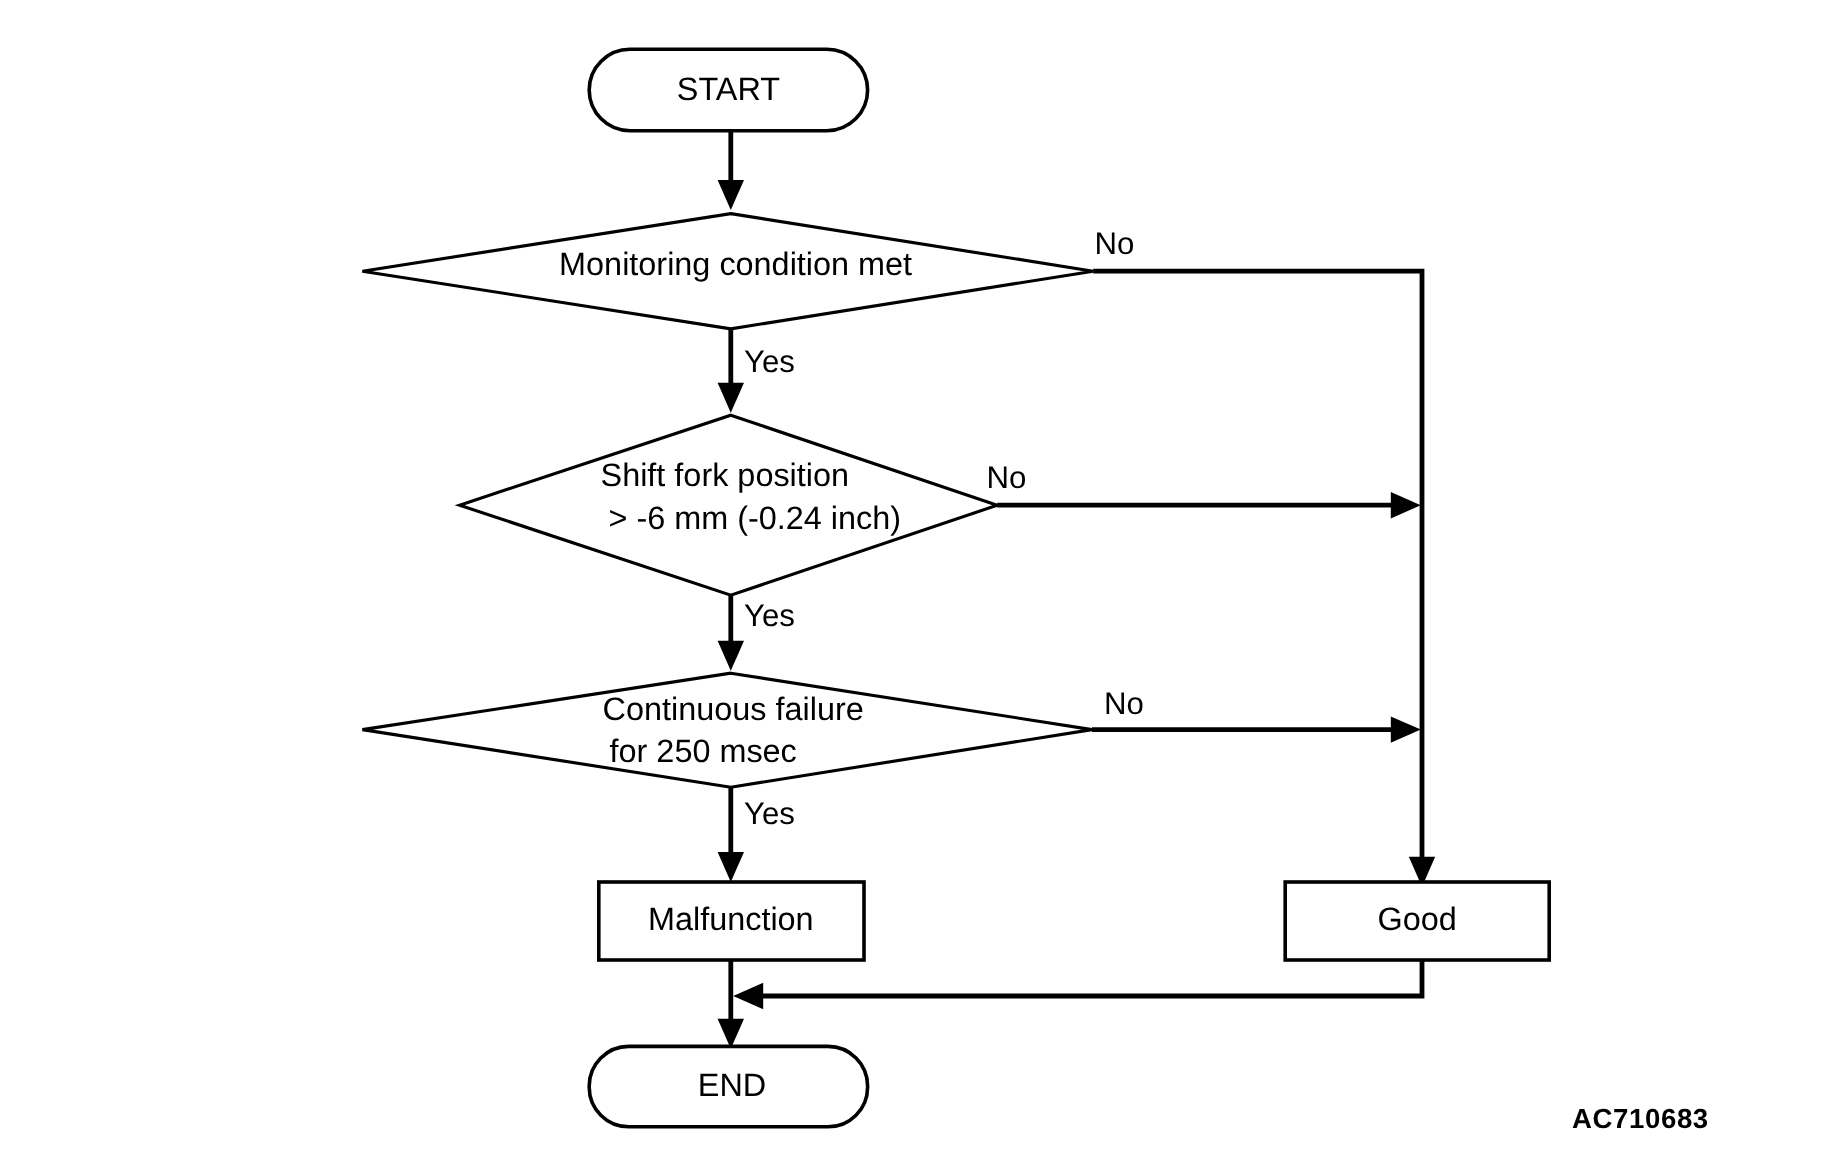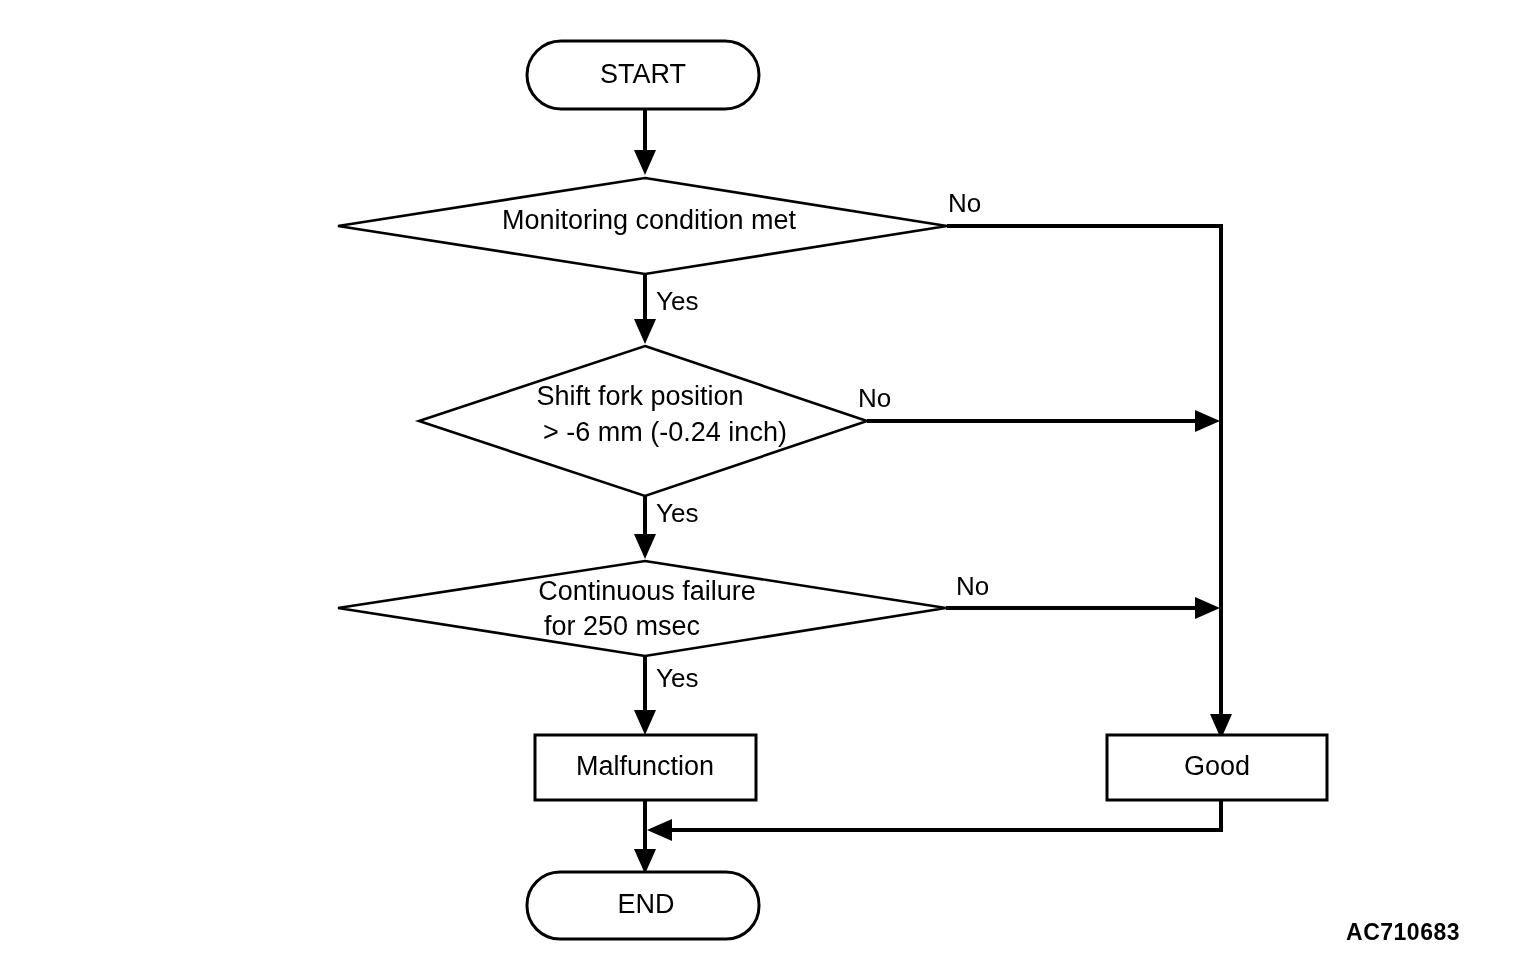--- a/index.html
+++ b/index.html
@@ -12,21 +12,20 @@
     width: 1536px;
     height: 958px;
     font-family: "Liberation Sans", sans-serif;
     overflow: hidden;
   }
   #flow-root {
     position: relative;
     width: 1332px;
     height: 958px;
     background: #ffffff;
-    margin-left: 36px;
   }
   svg#flow-svg {
     display: block;
     width: 1536px;
     height: 958px;
   }
   .shape-outline {
     fill: #ffffff;
     stroke: #000000;
     stroke-width: 3;

